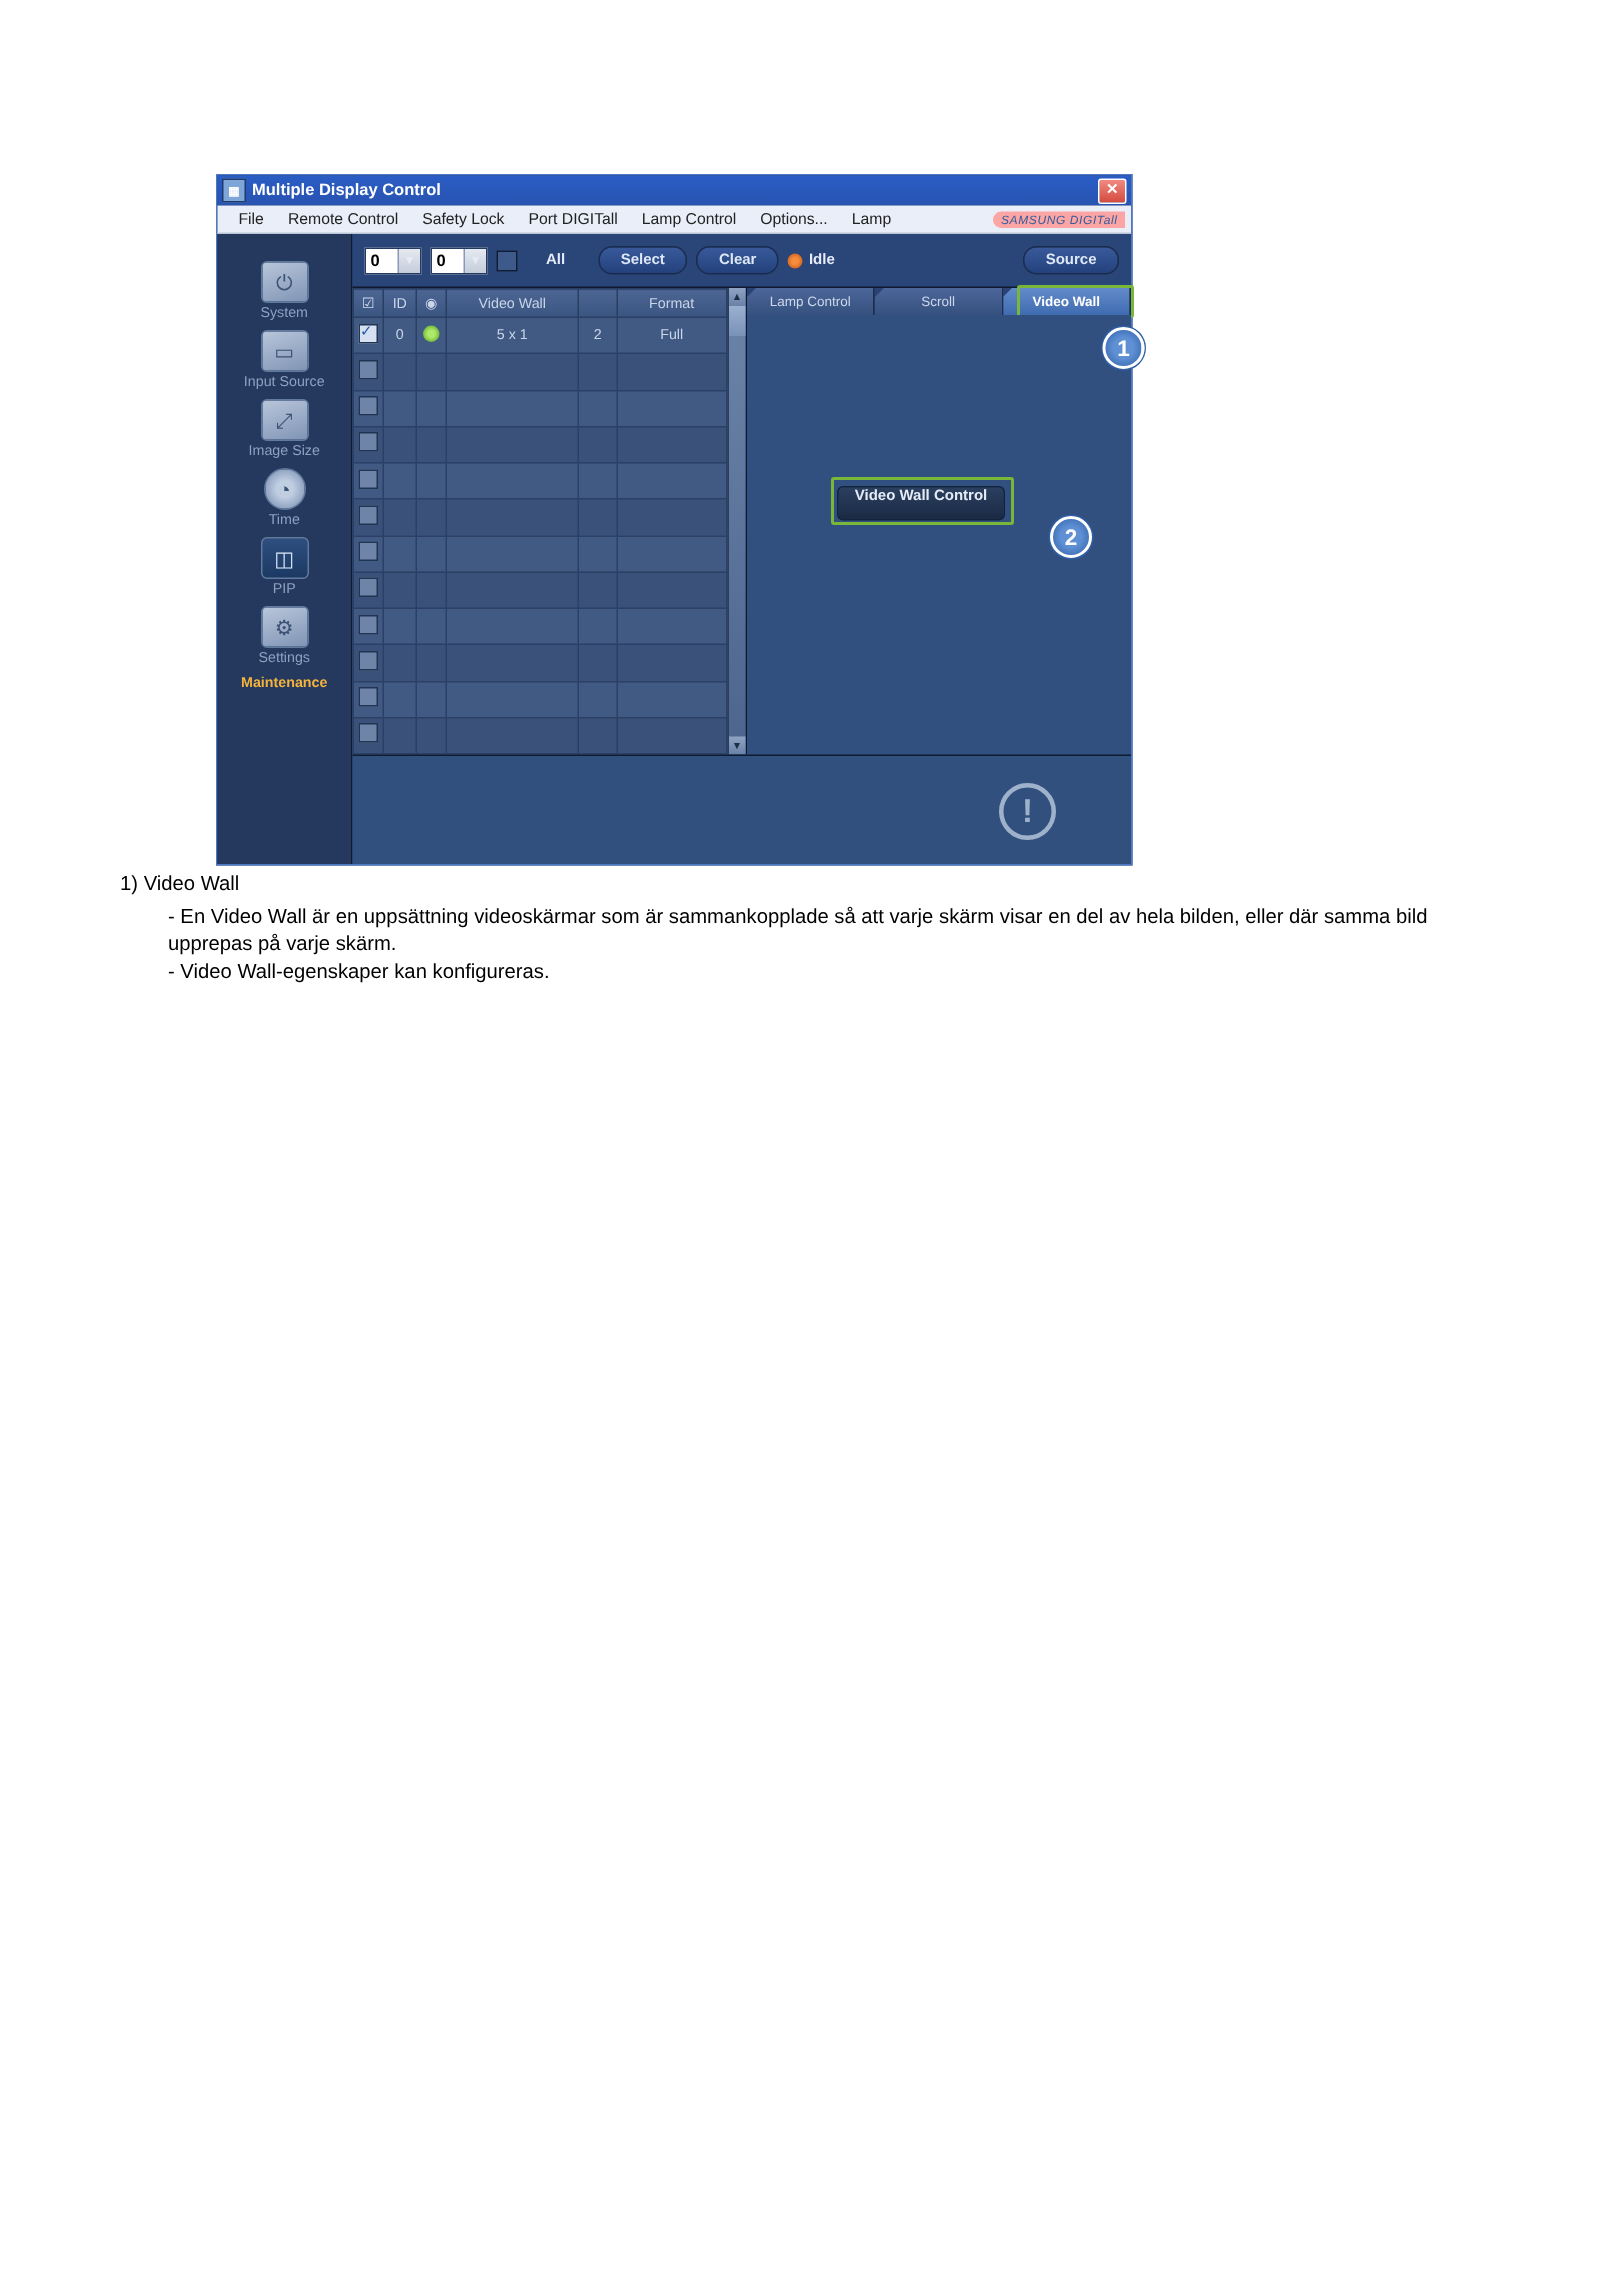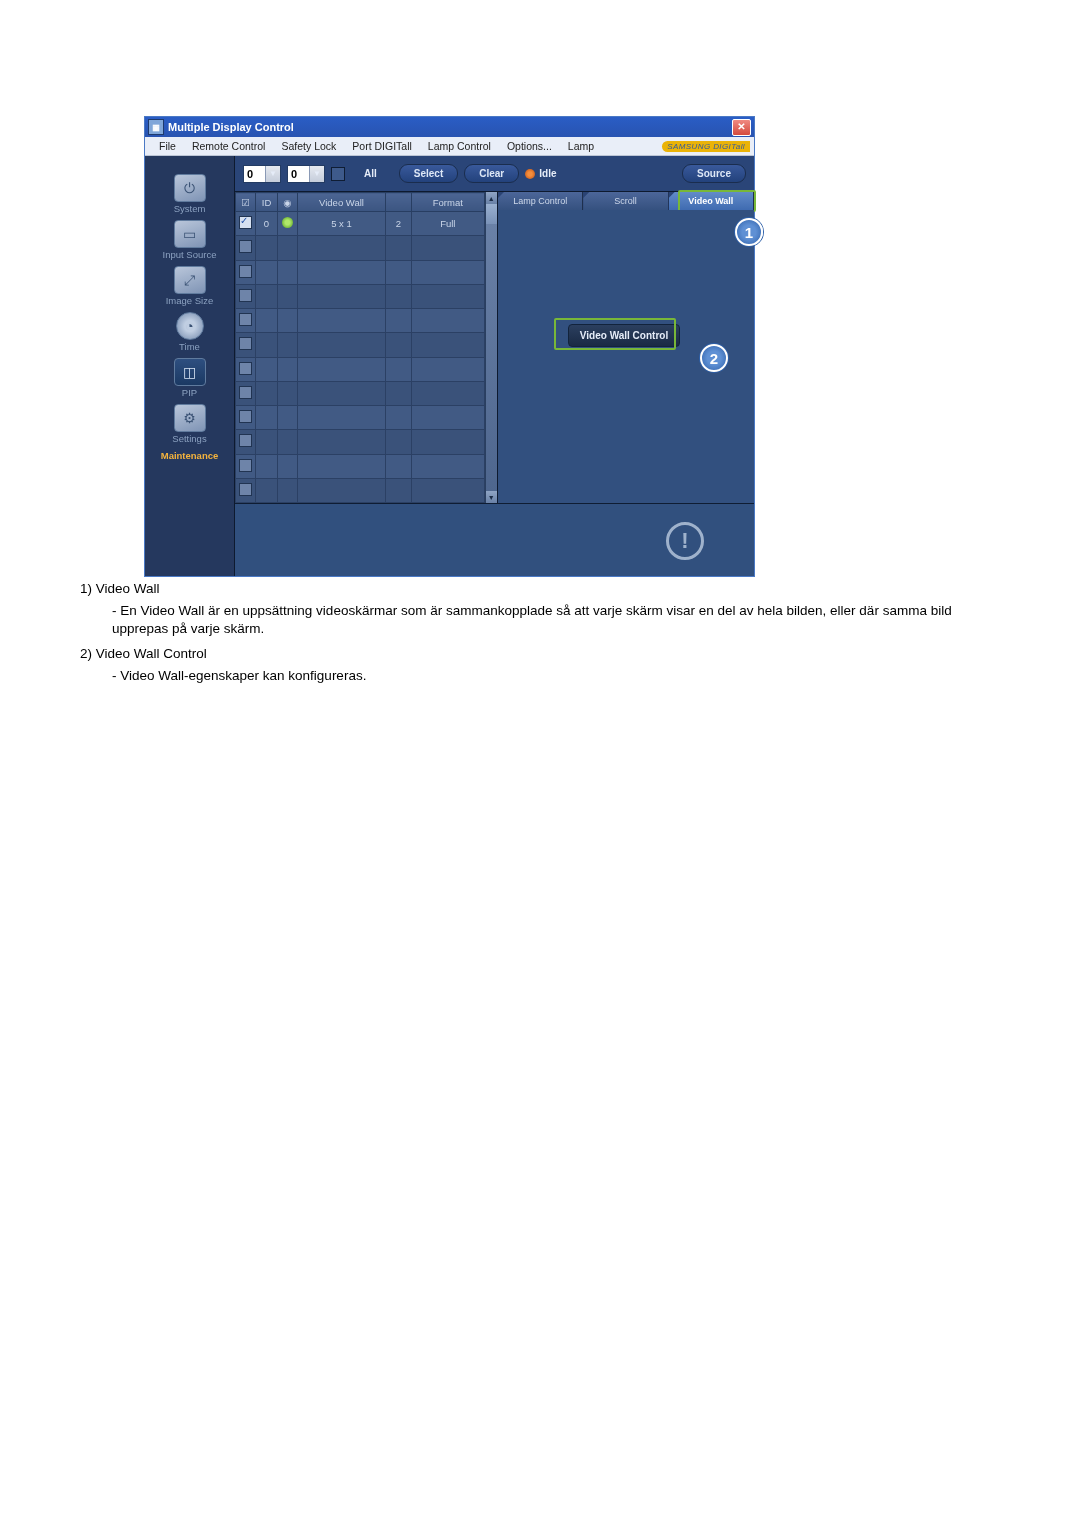--- a/index.html
+++ b/index.html
@@ -81,21 +81,21 @@
   .menu-bar .menu-item {
     padding: 0 8px;
     cursor: default;
   }
   .menu-bar .brand {
     margin-left: auto;
     margin-right: 4px;
     font-size: 8px;
     font-style: italic;
     color: #355b9b;
-    background: #eab308;
+    background: #fca5a5;
     padding: 1px 5px;
     border-radius: 8px 0 0 8px;
     letter-spacing: 0.4px;
   }
   .app-body {
     position: relative;
     height: calc(100% - 39px);
     display: flex;
     background: #23375e;
   }
@@ -349,26 +349,24 @@
   .vw-control {
     position: absolute;
     left: 60px;
     top: 114px;
     width: 110px;
     height: 21px;
     border-radius: 4px;
     background: linear-gradient(#2b3f5f,#1a2a44);
     border: 1px solid #12233c;
     display: flex;
-    align-items: center;
     justify-content: center;
     font-size: 10px;
     font-weight: bold;
     color: #e5ecf8;
-    margin-left: 10px;
   }
   
   .hl-box {
     position: absolute;
     border: 2px solid #78b739;
     box-sizing: border-box;
     border-radius: 2px;
   }
   
   .status-strip {
@@ -685,17 +683,16 @@
   <div class="callout" style="left:735px;top:218px;">
       <span>1</span>
     </div>
   <div class="callout" style="left:700px;top:344px;">
       <span>2</span>
     </div>
 
   <div class="doc-text">
     <div class="row1">1)  Video Wall</div>
     <div class="indent">- En Video Wall är en uppsättning videoskärmar som är sammankopplade så att varje skärm visar en del av hela bilden, eller där samma bild upprepas på varje skärm.</div>
-    <div class="row1 gap">2)  Video Wall Control</div>
     <div class="indent">- Video Wall-egenskaper kan konfigureras.</div>
   </div>
 
 </div>
 
 </body></html>

